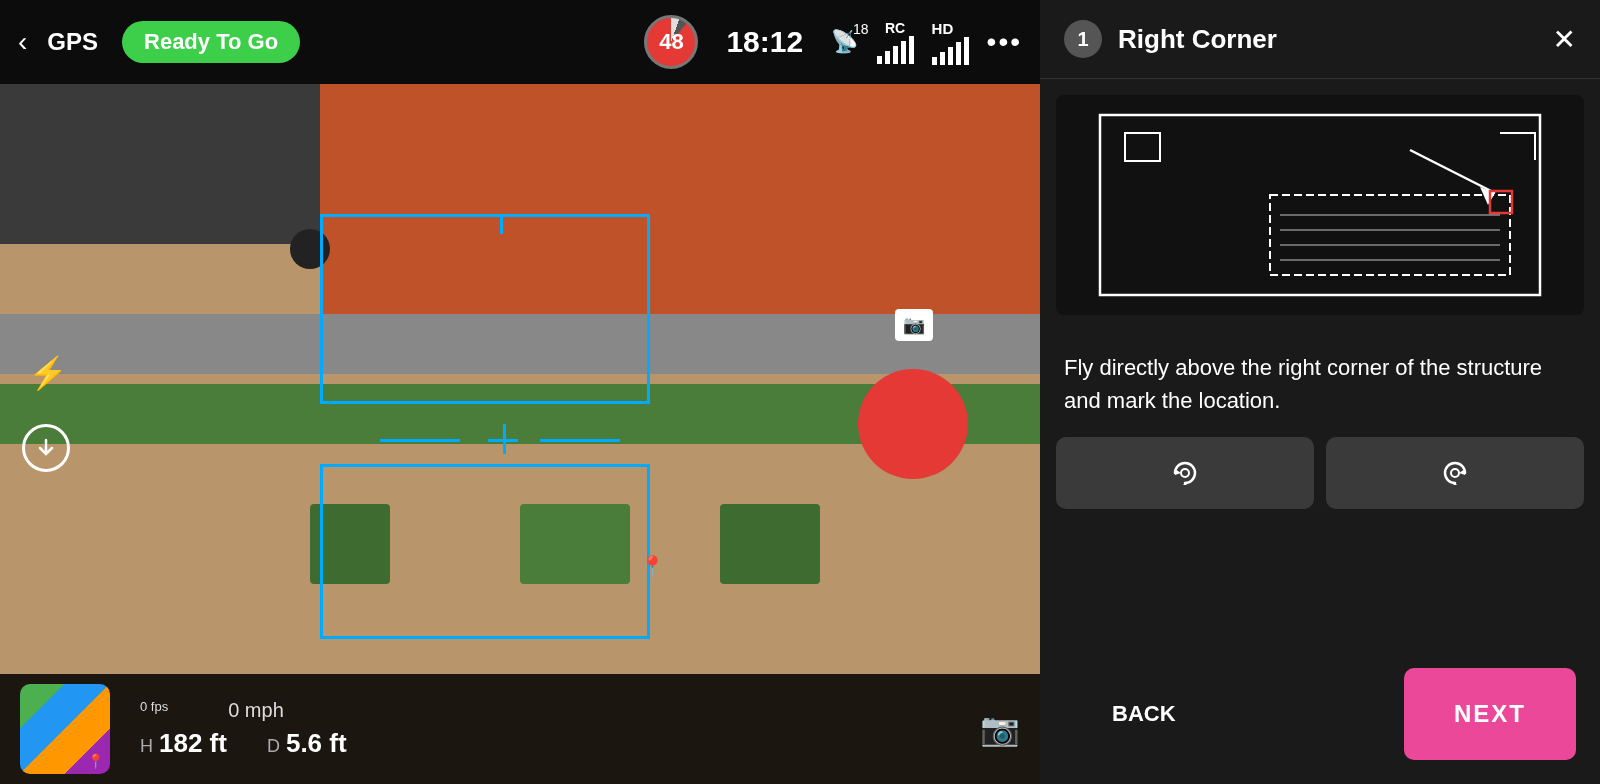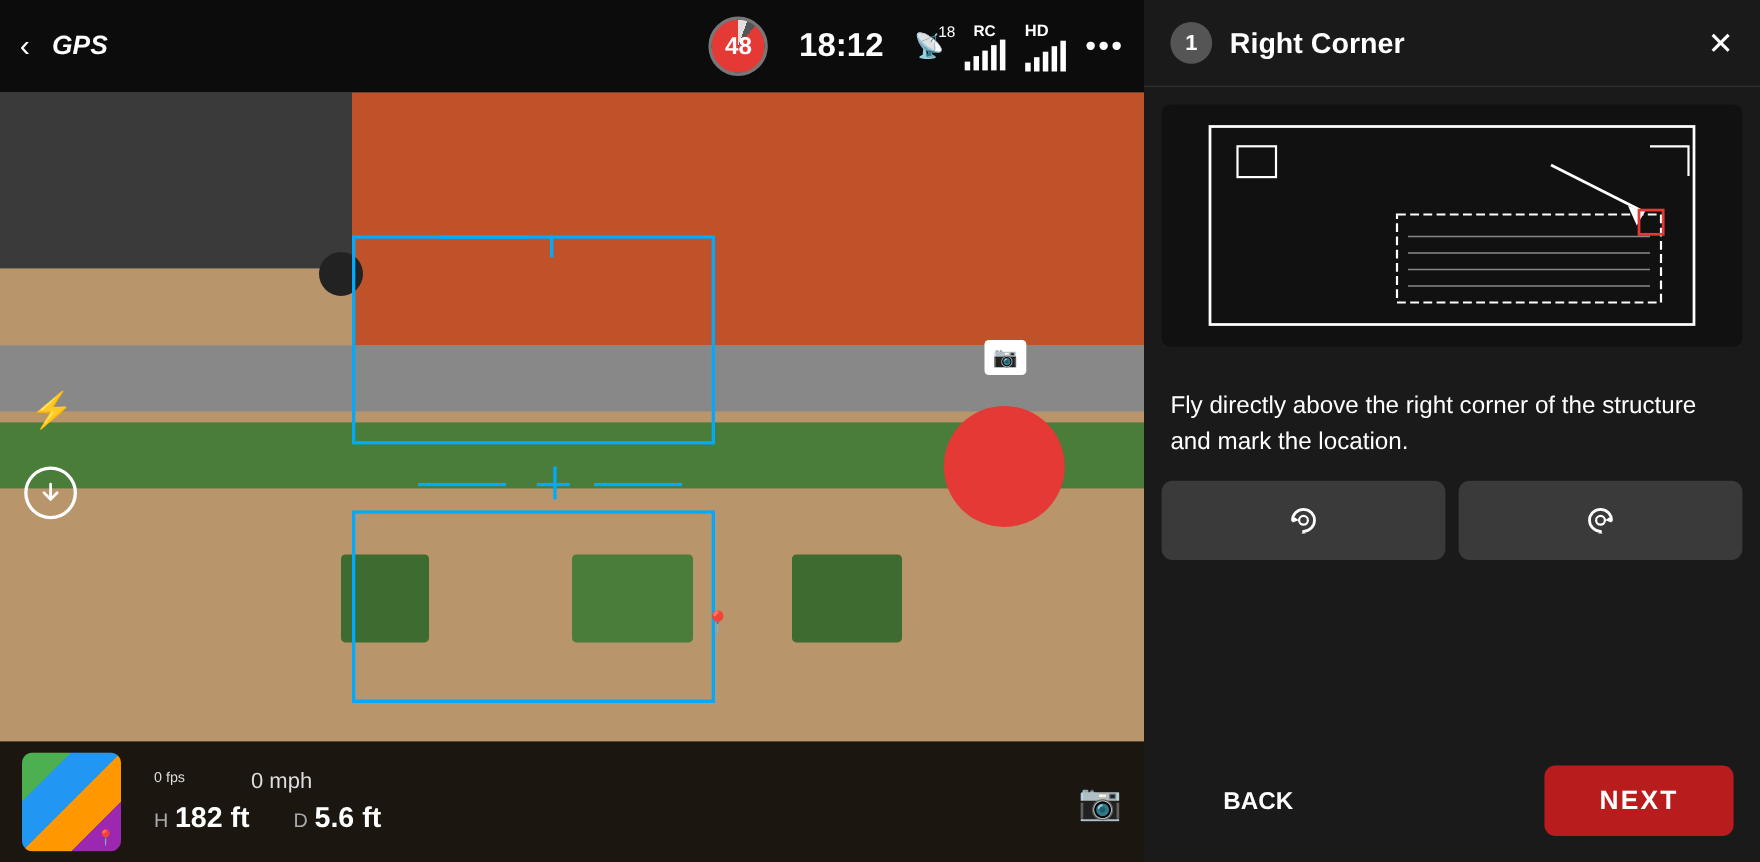--- a/index.html
+++ b/index.html
@@ -8,21 +8,21 @@
     
     .container { display: flex; width: 1600px; height: 784px; }
 
     
     .camera-view { position: relative; width: 1040px; height: 784px; overflow: hidden; background: #555; }
 
     
     .top-bar { position: absolute; top: 0; left: 0; right: 0; height: 84px; background: rgba(0,0,0,0.85); display: flex; align-items: center; padding: 0 18px; gap: 16px; z-index: 10; }
 
     .back-btn { color: #fff; font-size: 28px; cursor: pointer; margin-right: 4px; }
-    .gps-label { color: #fff; font-size: 24px; font-weight: 700; margin-right: 8px; font-style: italic; }
+    .gps-label { color: #fff; font-size: 24px; font-weight: 700; margin-right: 8px; }
     .ready-badge { background: #3ecf4a; color: #fff; border-radius: 30px; padding: 8px 22px; font-size: 22px; font-weight: 700; }
 
     .spacer { flex: 1; }
 
     .battery-circle { width: 54px; height: 54px; border-radius: 50%; background: conic-gradient(#e0e0e0 0deg, #e0e0e0 20deg, #555 20deg, #555 40deg, #e53935 40deg, #e53935 360deg); display: flex; align-items: center; justify-content: center; border: 3px solid #777; }
     .battery-num { color: #fff; font-size: 22px; font-weight: 700; }
 
     .time-display { color: #ffffff; font-size: 30px; font-weight: 600; margin: 0 12px; }
 
     .status-icons { display: flex; align-items: center; gap: 18px; }
@@ -70,32 +70,33 @@
     .action-row { display: flex; gap: 12px; padding: 0 16px; margin-bottom: 12px; }
     .action-btn { flex: 1; background: #3a3a3a; border: none; border-radius: 10px; height: 72px; color: #fff; font-size: 26px; cursor: pointer; display: flex; align-items: center; justify-content: center; }
 
     
     .mark-btn { background: #3a3a3a; border: none; border-radius: 10px; height: 72px; color: #fff; font-size: 22px; font-weight: 700; cursor: pointer; display: flex; align-items: center; justify-content: center; gap: 12px; margin: 0 16px 16px; letter-spacing: 2px; }
 
     
     .bottom-nav { display: flex; align-items: center; padding: 0 24px; margin-top: auto; margin-bottom: 24px; gap: 12px; }
     .back-nav-btn { color: #fff; font-size: 22px; font-weight: 600; background: none; border: none; cursor: pointer; margin-left: 48px; }
     .spacer3 { flex: 1; }
-    .next-btn { background: #b91c1c; color: #fff; border: none; border-radius: 10px; padding: 18px 50px; font-size: 24px; font-weight: 700; cursor: pointer; letter-spacing: 2px; }
+    .next-btn { background: #ec4899; color: #fff; border: none; border-radius: 10px; padding: 32px 50px; font-size: 24px; font-weight: 700; cursor: pointer; letter-spacing: 2px; }
   </style>
 </head>
 <body>
 
 <div class="container">
 
   <div class="camera-view">
 
     <div class="top-bar">
       <span class="back-btn">‹</span>
       <span class="gps-label">GPS</span>
+      <span class="ready-badge">Ready To Go</span>
       <div class="spacer"></div>
 
       <div class="battery-circle">
         <span class="battery-num">48</span>
       </div>
 
       <span class="time-display">18:12</span>
 
       <div class="status-icons">
 

